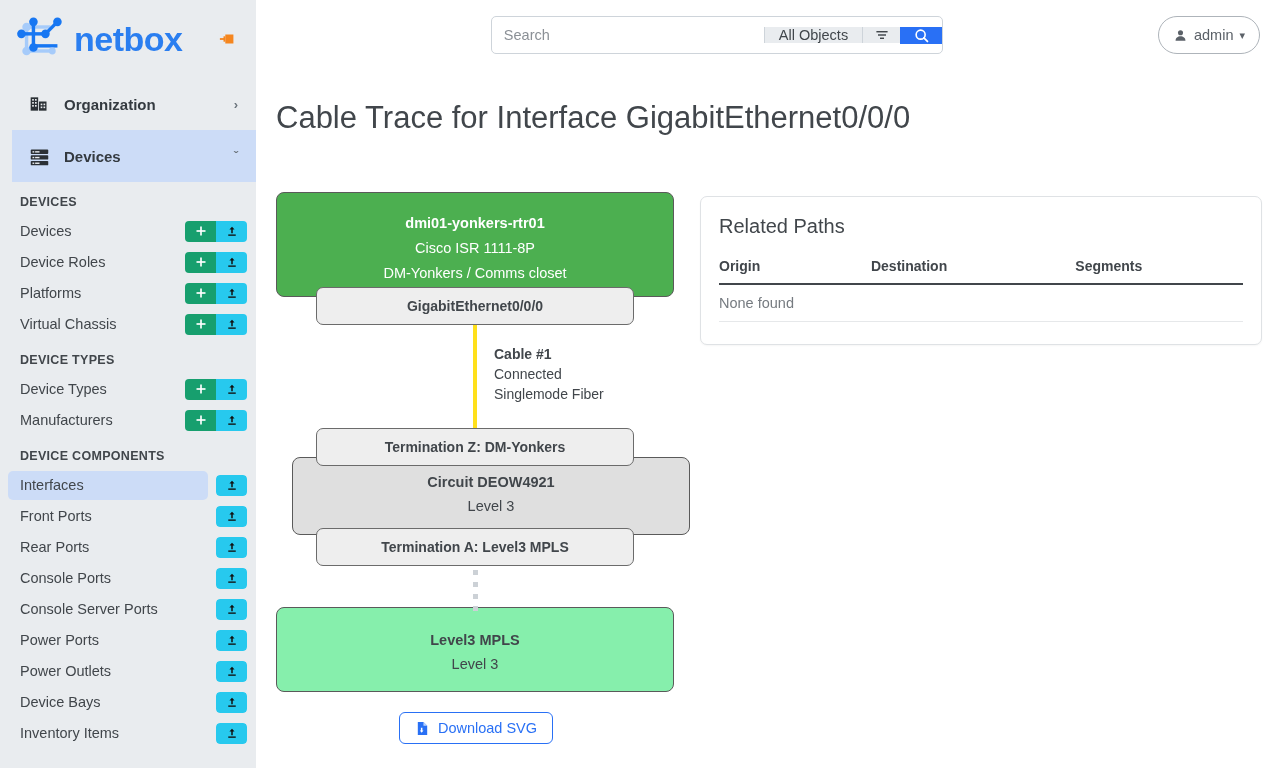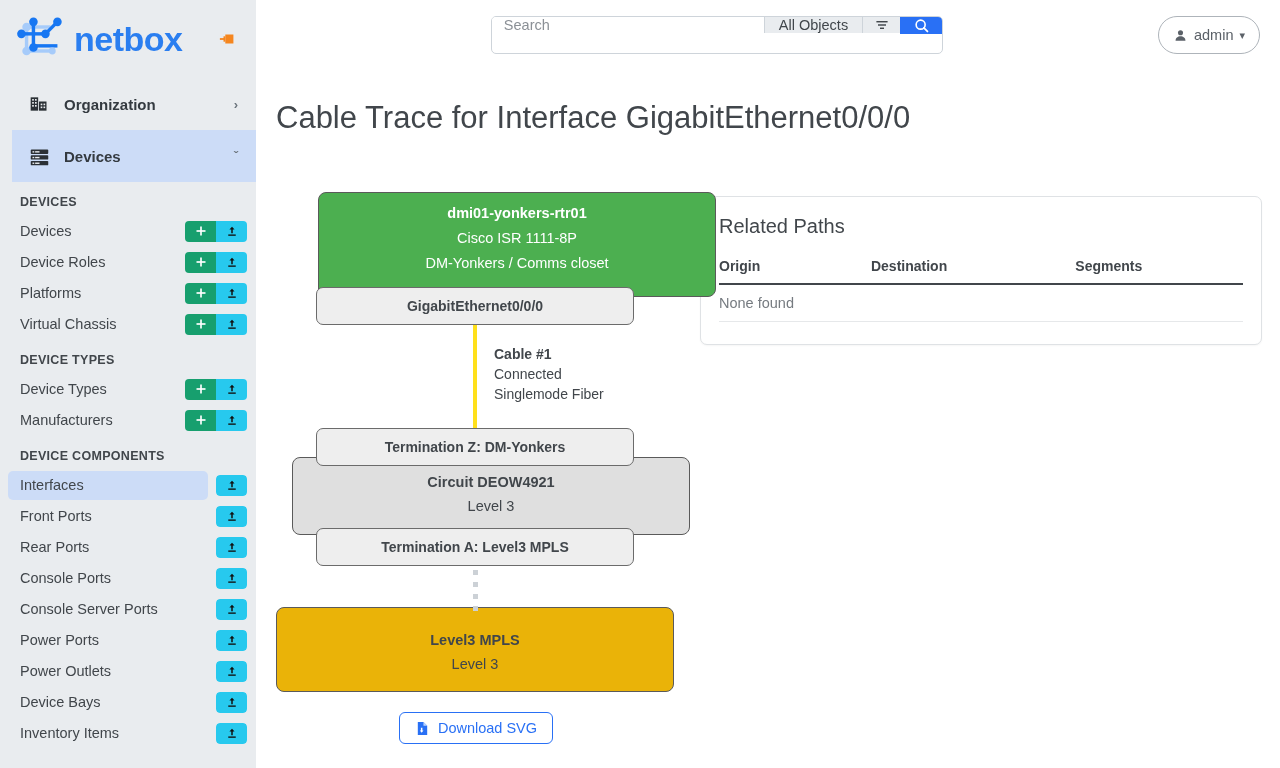--- a/index.html
+++ b/index.html
@@ -130,21 +130,21 @@
 
   .topbar {
     height: 70px;
     display: flex;
     align-items: center;
     padding: 0 20px;
     background: #ffffff;
   }
   .search-wrap {
     display: flex;
-    align-items: flex-start;
+    align-items: center;
     height: 38px;
     margin-left: auto;
     margin-right: auto;
     border-radius: 5px;
     overflow: hidden;
     border: 1px solid #ced4da;
   }
   .search-input {
     width: 272px;
     border: none;
@@ -212,37 +212,36 @@
   .node {
     border: 1px solid #5a5a5a;
     border-radius: 8px;
     text-align: center;
     padding: 14px 10px;
   }
   .node-device {
     background: #4caf50;
     color: #ffffff;
     height: 105px;
-    padding-top: 12px;
-    margin-left: 42px;
+    padding-top: 22px;
   }
   .node-device .n-title { font-weight: 700; font-size: 14.5px; margin-bottom: 9px; }
   .node-device .n-sub { font-size: 14.5px; margin-bottom: 9px; }
 
   .node-circuit {
     background: #dfdfdf;
     color: #41464b;
     height: 78px;
     padding-top: 16px;
   }
   .node-circuit .n-title { font-weight: 700; font-size: 14.5px; margin-bottom: 8px; }
   .node-circuit .n-sub { font-size: 14.5px; }
 
   .node-provider {
-    background: #eab308;
+    background: #86efac;
     color: #41464b;
     height: 85px;
     padding-top: 24px;
   }
   .node-provider .n-title { font-weight: 700; font-size: 14.5px; margin-bottom: 8px; }
   .node-provider .n-sub { font-size: 14.5px; }
 
   .term {
     position: absolute;
     left: 40px;

